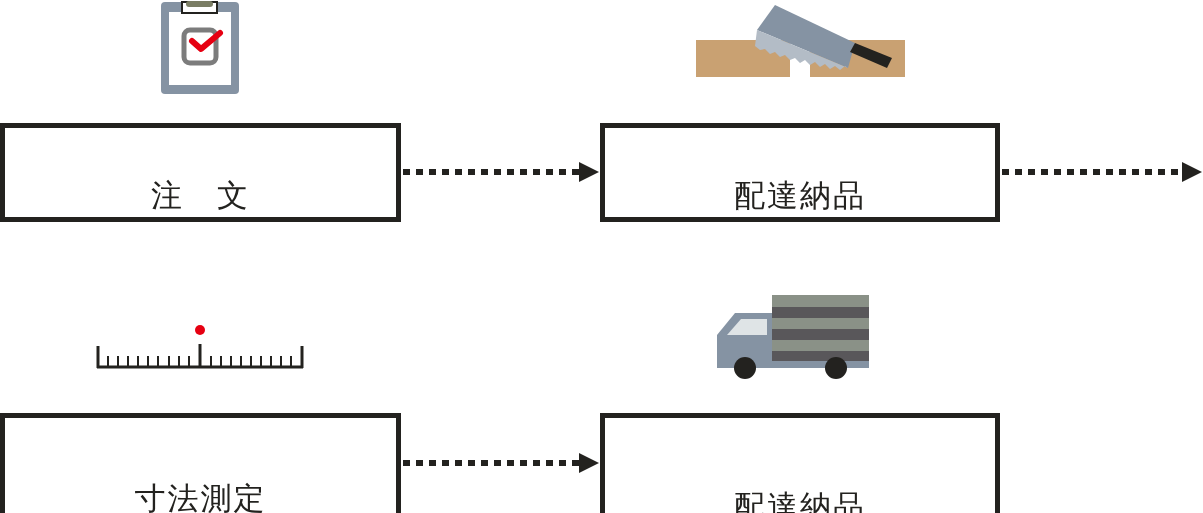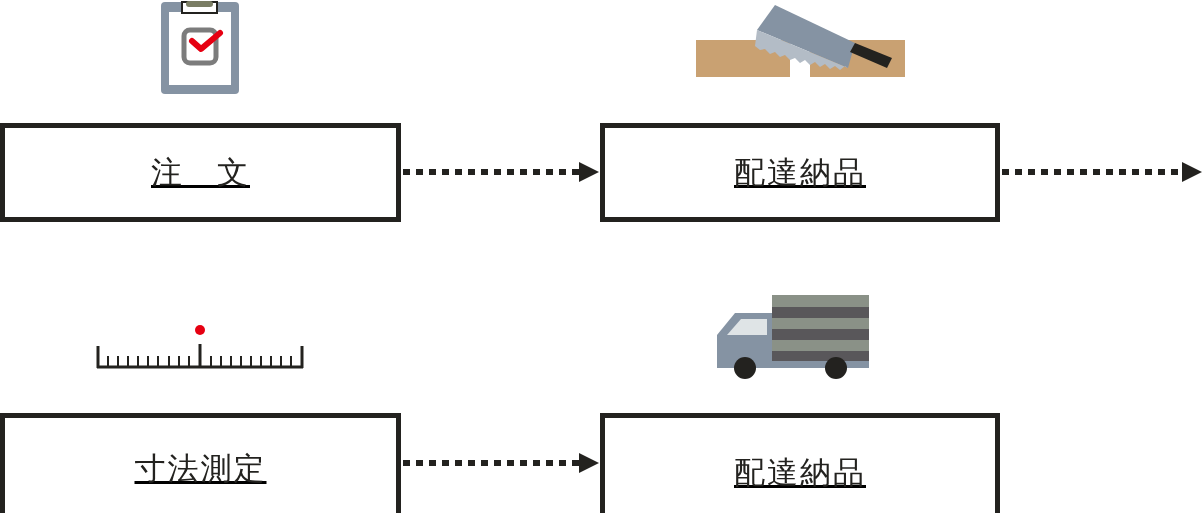--- a/index.html
+++ b/index.html
@@ -1,17 +1,17 @@
 <!DOCTYPE html>
 <html><head>
 <meta charset="utf-8">
 <style>
   html,body{margin:0;padding:0;background:#ffffff;}
   body{width:1203px;height:513px;position:relative;overflow:hidden;font-family:"DejaVu Sans",sans-serif;}
-  .box{position:absolute;box-sizing:border-box;border:5px solid #23221f;background:#fff;display:flex;align-items:center;justify-content:center;text-decoration:underline;}
+  .box{position:absolute;box-sizing:border-box;border:5px solid #23221f;background:#fff;display:flex;align-items:flex-end;justify-content:center;}
   .box span{font-size:31px;color:#23221f;letter-spacing:2px;}
   .arrow{position:absolute;height:24px;}
   .icon{position:absolute;}
 </style>
 </head>
 <body>
 
 <svg class="icon" style="left:160px;top:0px;width:82px;height:96px" viewBox="0 0 82 96">
   <rect x="1" y="2" width="78" height="92" rx="4" fill="#8593a3"></rect>
   <rect x="9" y="12" width="62" height="73" fill="#ffffff"></rect>

